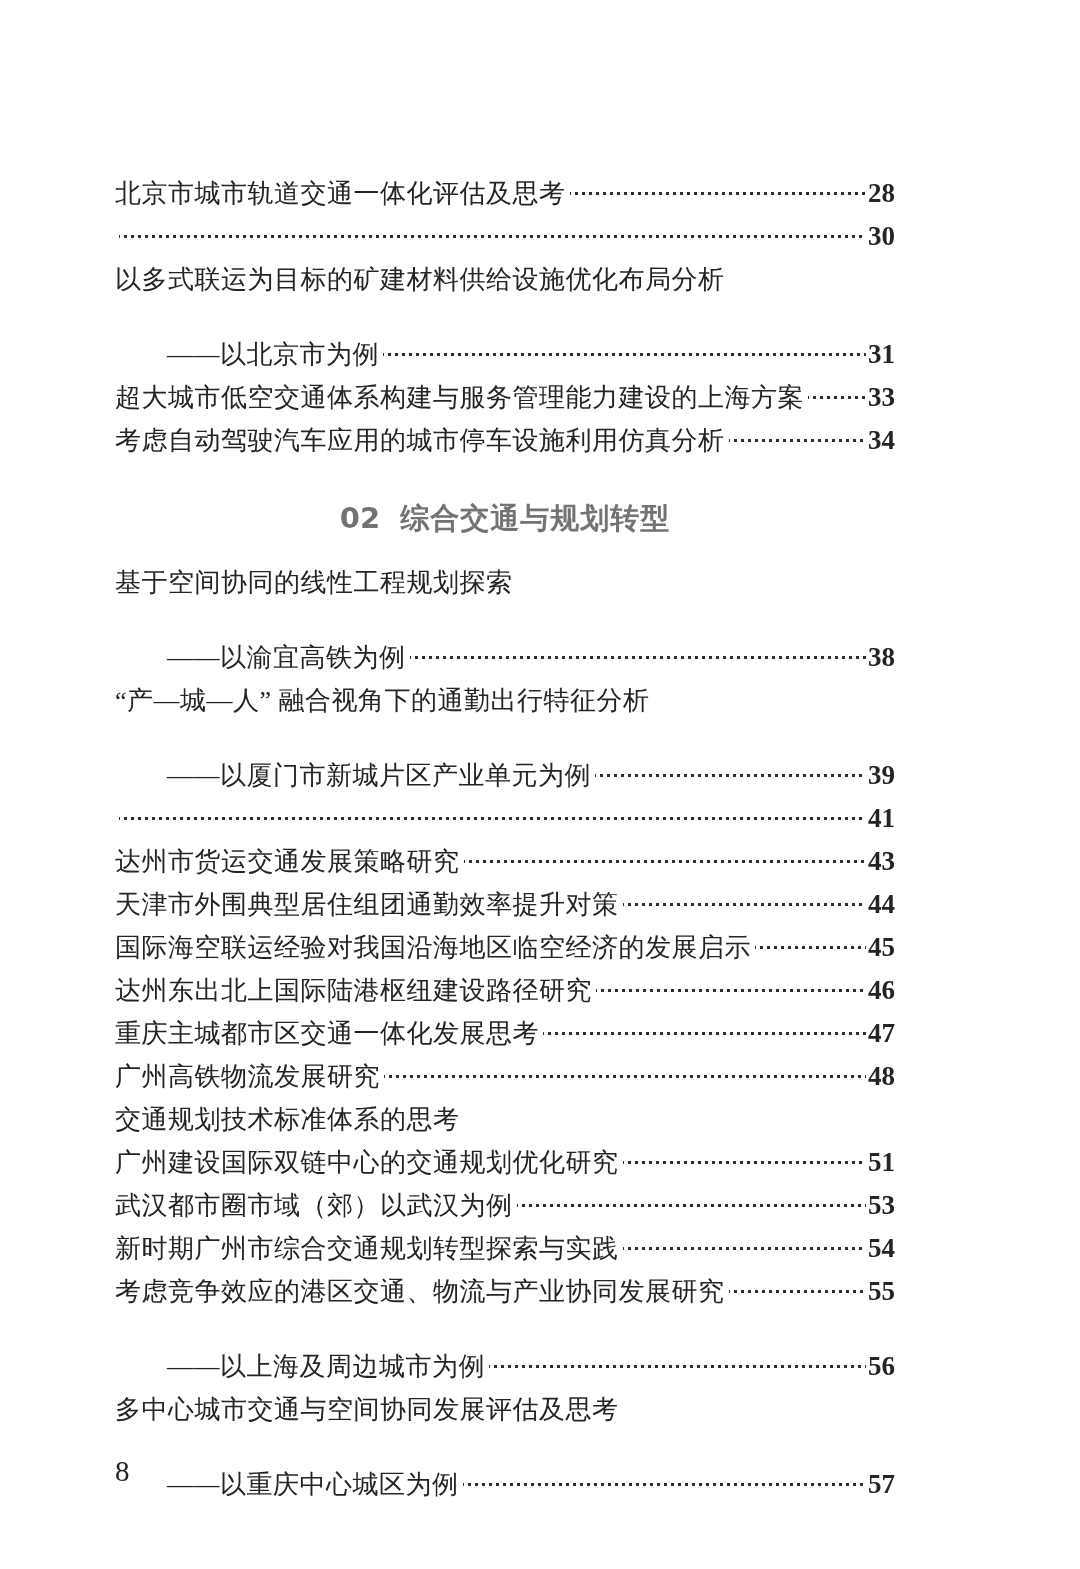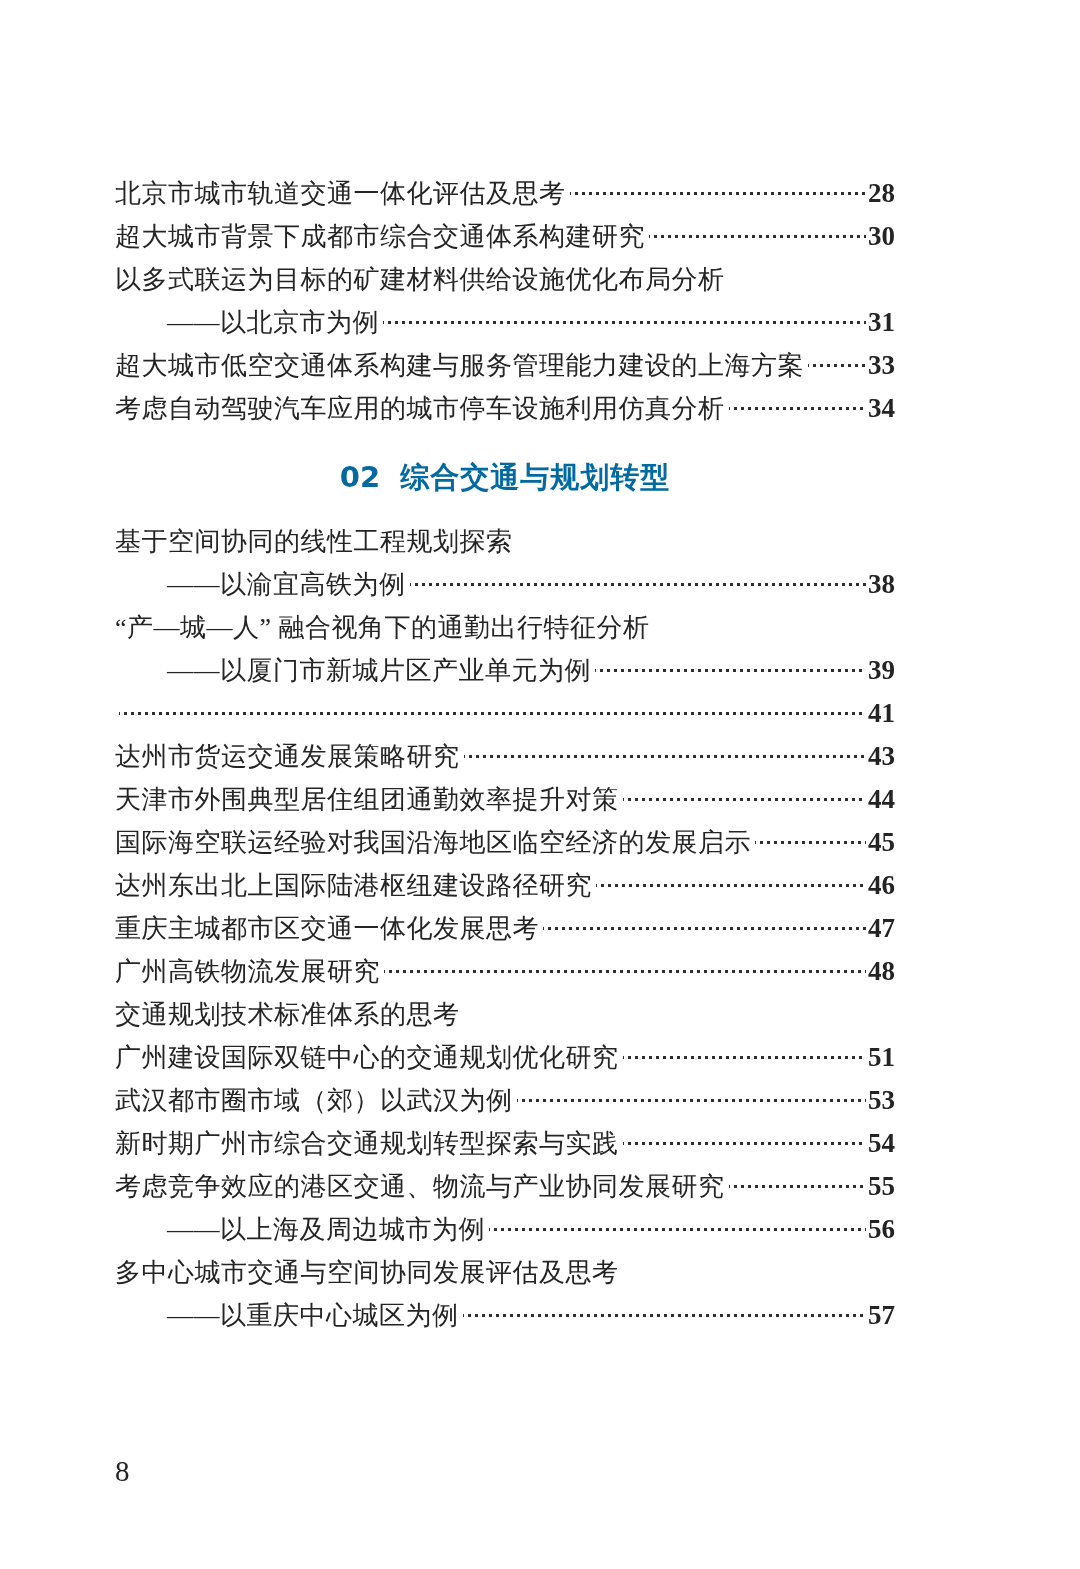--- a/index.html
+++ b/index.html
@@ -25,20 +25,21 @@
   .toc-row {
     display: flex;
     align-items: center;
     height: 43px;
     font-size: 26px;
     line-height: 43px;
     white-space: nowrap;
   }
   .toc-row.indent {
     padding-left: 52px;
+    margin-top: 32px;
   }
   .toc-title {
     white-space: nowrap;
     letter-spacing: 0.5px;
   }
   .leader {
     flex: 1 1 auto;
     min-width: 14px;
     height: 43px;
     margin: 0 2px 0 4px;
@@ -52,22 +53,22 @@
     font-size: 27px;
     flex: 0 0 auto;
     font-weight: bold;
   }
   .section-header {
     text-align: center;
     font-family: "DejaVu Sans", "Liberation Sans", sans-serif;
     font-weight: 700;
     font-size: 29px;
     line-height: 46px;
-    margin: 24px 0 20px 0;
-    color: #0369a1;
+    margin: 33px 0 20px 0;
+    color: #737373;
     letter-spacing: 1px;
   }
   .section-header .section-number {
     margin-right: 20px;
     letter-spacing: 0;
   }
   .footer-page-number {
     position: absolute;
     left: 115px;
     top: 1450px;
@@ -83,21 +84,20 @@
 <div class="page">
   <div class="content">
 
     <div id="toc-list-top" class="toc-list">
         <div class="toc-row">
           <span class="toc-title">北京市城市轨道交通一体化评估及思考</span>
           <span class="leader"></span>
           <span class="toc-page">28</span>
         </div>
         <div class="toc-row">
-          <span class="toc-title">超大城市背景下成都市综合交通体系构建研究</span>
           <span class="leader"></span>
           <span class="toc-page">30</span>
         </div>
         <div class="toc-row">
           <span class="toc-title">以多式联运为目标的矿建材料供给设施优化布局分析</span>
         </div>
         <div class="toc-row indent">
           <span class="toc-title">——以北京市为例</span>
           <span class="leader"></span>
           <span class="toc-page">31</span>

